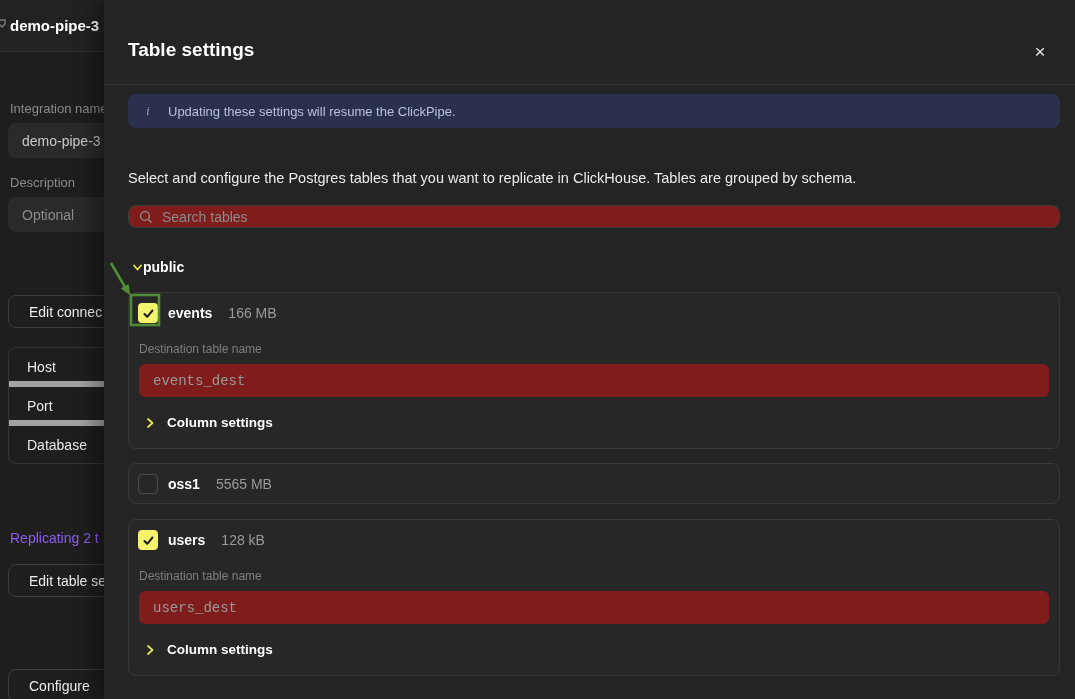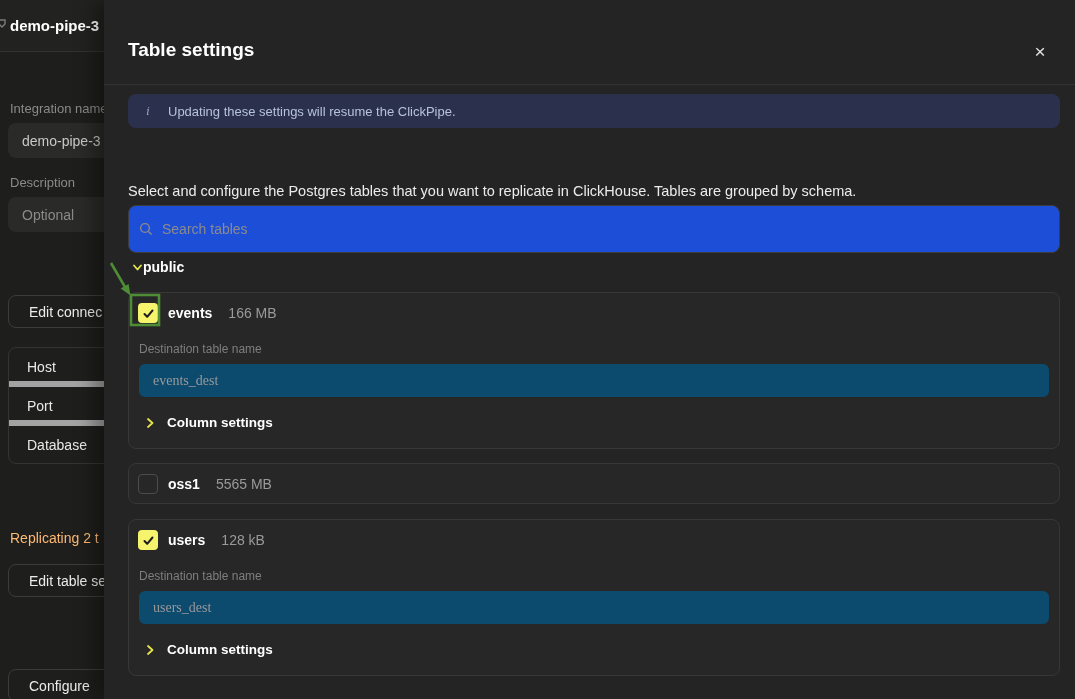--- a/index.html
+++ b/index.html
@@ -22,42 +22,42 @@
     font-family:inherit; }
   .fld-input::placeholder { color:#8a8a8a; }
   .pg-btn { position:absolute; left:8px; width:160px; height:33px; background:transparent;
     border:1px solid #3c3c3c; border-radius:8px; color:#ececec; font-size:14px;
     font-family:inherit; text-align:left; padding:0 0 0 20px; white-space:nowrap; cursor:pointer; }
   .conn-card { position:absolute; left:8px; top:347px; width:160px; height:117px;
     border:1px solid #343432; border-radius:8px; overflow:hidden; }
   .conn-row { height:39px; line-height:39px; padding-left:18px; font-size:14px; color:#e8e8e8;
     border-bottom:6px solid #a3a3a3; white-space:nowrap; }
   .conn-row:last-child { border-bottom:none; }
-  .pg-text { position:absolute; left:10px; font-size:14px; color:#fdba74; white-space:nowrap; }
+  .pg-text { position:absolute; left:10px; font-size:14px; color:#8b5cf6; white-space:nowrap; }
 
   
   .modal { position:absolute; left:104px; top:0; width:971px; height:699px;
     background:#242424; box-shadow:-10px 0 18px rgba(0,0,0,.35); }
   .modal-header { position:absolute; left:0; top:0; right:0; height:69px;
     border-bottom:1px solid #323232;margin-top:16px; }
   .modal-title { position:absolute; left:24px; top:23px; font-size:19px; font-weight:700; color:#fff; }
   .close-btn { position:absolute; right:24px; top:25px; width:22px; height:22px;
     color:#e0e0e0; font-size:19px; line-height:22px; text-align:center; cursor:pointer;
     background:none; border:none; font-family:inherit; }
 
   .banner { position:absolute; left:24px; right:15px; top:94px; height:34px;
     background:#2b314d; border-radius:8px; display:flex; align-items:center; }
   .banner-icon { width:40px; text-align:center; font-size:11px; color:#97a6cc;
     font-family:"DejaVu Serif", serif; font-style:italic; }
   .banner-text { font-size:13px; color:#b7c1dd; }
 
-  .modal-desc { position:absolute; left:24px; top:170px; font-size:14.5px; color:#ececec;margin-top:13px; }
-
-  .search-box { position:absolute; left:24px; right:15px; top:205px; height:48px;
-    background:#1d4ed8; border:1px solid #3c3c3c; border-radius:8px;
+  .modal-desc { position:absolute; left:24px; top:170px; font-size:14.5px; color:#ececec; }
+
+  .search-box { position:absolute; left:24px; right:15px; top:205px; height:23px;
+    background:#7f1d1d; border:1px solid #3c3c3c; border-radius:8px;
     display:flex; align-items:center; padding:0 10px; }
   .search-box svg { flex:0 0 auto; margin-right:9px; }
   .search-input { flex:1; background:transparent; border:none; outline:none;
     color:#d5d5d5; font-size:14px; font-family:inherit; }
   .search-input::placeholder { color:#8b8b8b; }
 
   .schema-row { position:absolute; left:28px; top:259px; display:flex; align-items:center;
     gap:0; cursor:pointer; }
   .schema-name { font-size:14px; font-weight:700; color:#fff; }
 
@@ -70,22 +70,22 @@
   .check-row { position:absolute; top:10px; left:9px; display:flex; align-items:center; }
   .cbox { width:20px; height:20px; border-radius:4px; flex:0 0 auto; cursor:pointer;
     display:flex; align-items:center; justify-content:center; }
   .cbox.checked { background:#f6f46c; }
   .cbox.unchecked { background:transparent; border:1.5px solid #4c4c4c; }
   .tname { font-size:14px; font-weight:700; color:#fff; margin-left:10px; }
   .tsize { font-size:14px; color:#9a9a9a; margin-left:16px; }
 
   .dest-label { position:absolute; top:49px; left:10px; font-size:12px; color:#7e7e7e; }
   .dest-input { position:absolute; top:71px; left:10px; right:10px; height:33px;
-    background:#0c4a6e; border:none; border-radius:6px; color:#999; font-size:14px;
-    padding:0 14px; font-family:Liberation Serif, serif; }
+    background:#7f1d1d; border:none; border-radius:6px; color:#999; font-size:14px;
+    padding:0 14px; font-family:Liberation Mono, monospace; }
   .colset-row { position:absolute; top:122px; left:16px; display:flex; align-items:center;
     gap:12px; cursor:pointer; }
   .colset-label { font-size:13.5px; font-weight:700; color:#fff; }
 
   .annot { position:absolute; inset:0; pointer-events:none; z-index:50; }
 </style>
 </head>
 <body>
 
 <div class="stage">

